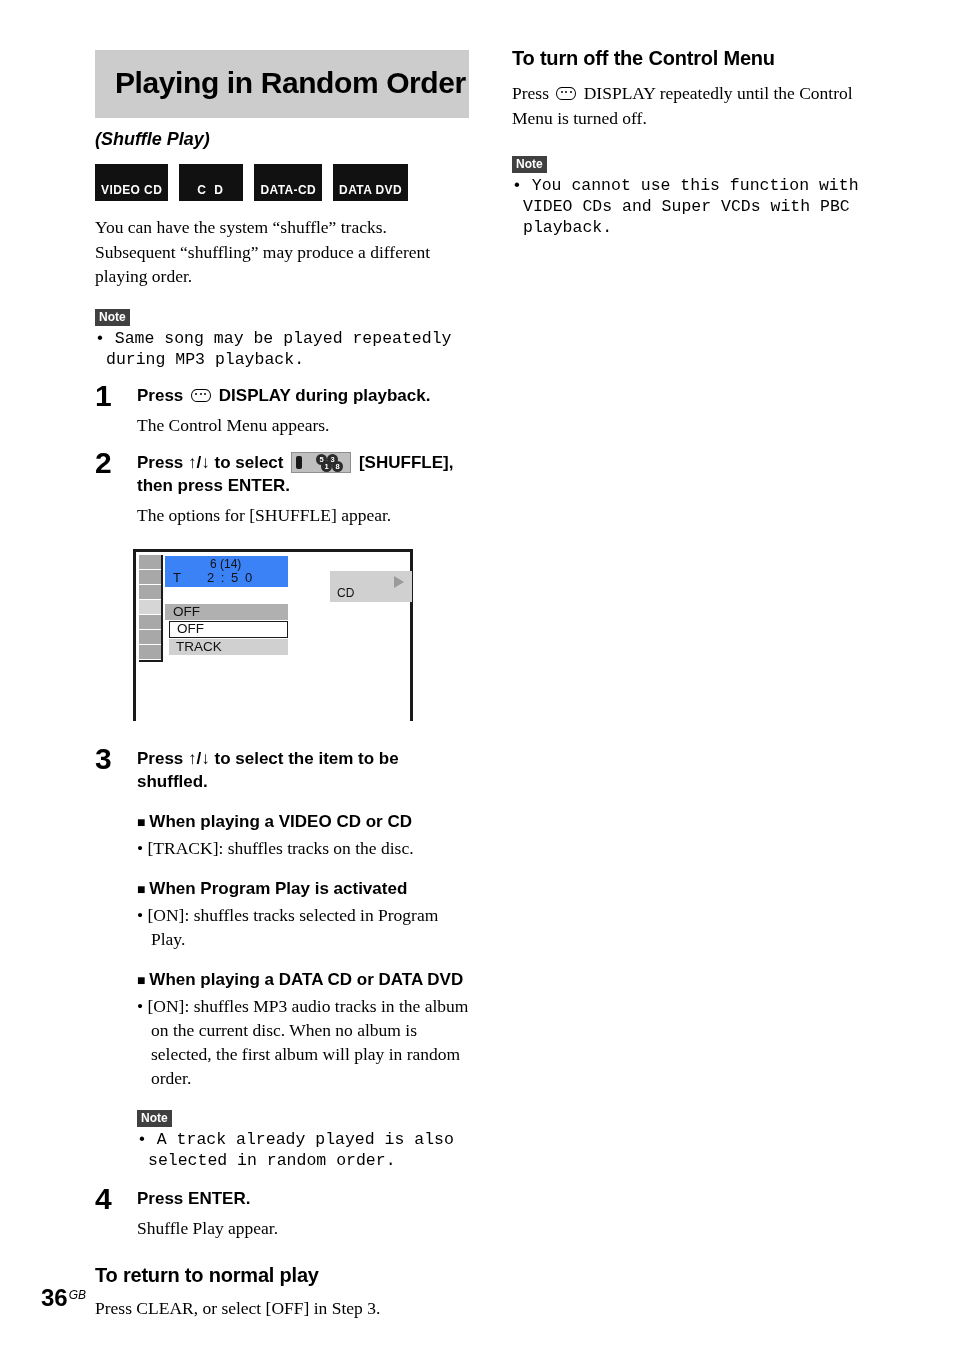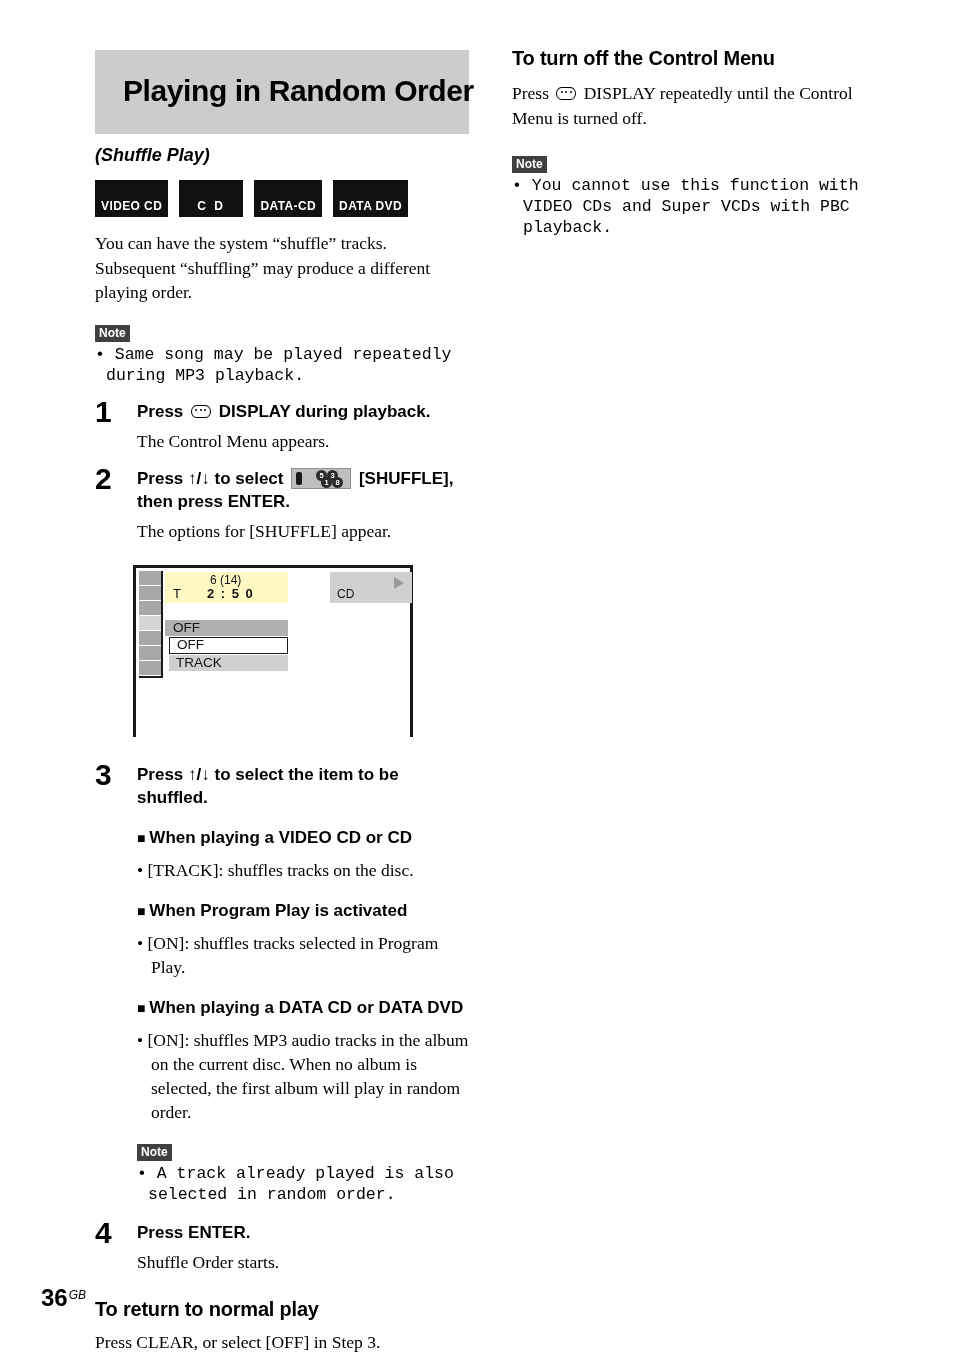--- a/index.html
+++ b/index.html
@@ -38,21 +38,21 @@
   }
 
   
   .title-banner {
     background: #cccccc;
     padding: 8px 12px 10px 12px;
     box-sizing: border-box;
     width: 374px;
   }
   .title-banner h1 {
-    margin: 16px;
+    margin: 8px;
     font-family: "Liberation Sans", sans-serif;
     font-weight: bold;
     font-size: 30px;
     line-height: 34px;
     letter-spacing: -0.4px;
     color: #000;
     white-space: nowrap;
   }
 
   .subtitle {
@@ -248,21 +248,21 @@
     box-sizing: border-box;
   }
   .tv-cell.sel { background: #d6d6d6; }
 
   .tv-info {
     position: absolute;
     left: 29px;
     top: 4px;
     width: 123px;
     height: 31px;
-    background: #fef9c3;
+    background: #3b82f6;
   }
   .tv-info .line1 {
     position: absolute;
     left: 45px;
     top: 1px;
     font-family: "Liberation Sans", sans-serif;
     font-size: 12px;
     line-height: 14px;
     color: #111;
   }
@@ -277,27 +277,26 @@
   }
   .tv-info .time {
     position: absolute;
     left: 42px;
     top: 14px;
     font-family: "Liberation Sans", sans-serif;
     font-size: 13px;
     line-height: 15px;
     letter-spacing: 1.5px;
     color: #111;
-    font-weight: bold;
   }
 
   .tv-disc {
     position: absolute;
     left: 194px;
-    top: 4px;
+    top: 19px;
     width: 82px;
     height: 31px;
     background: #d0d0d0;
   }
   .tv-disc .dlabel {
     position: absolute;
     left: 7px;
     top: 15px;
     font-family: "Liberation Sans", sans-serif;
     font-size: 12px;
@@ -379,21 +378,21 @@
     margin: 18px 0 0 0;
     padding-left: 18px;
     text-indent: -18px;
   }
   .sq-head::before {
     content: "\25A0\00a0";
     font-size: 14px;
   }
 
   ul.bullets {
-    margin: 9px 0 0 0;
+    margin: 3px 0 0 0;
     padding: 0;
     list-style: none;
   }
   ul.bullets li {
     font-family: "Liberation Serif", serif;
     font-size: 17.5px;
     line-height: 24px;
     padding-left: 14px;
     text-indent: -14px;
   }
@@ -549,21 +548,21 @@
         <span class="note-tag">Note</span>
         <ul class="note-list">
           <li>A track already played is also selected in random order.</li>
         </ul>
       </div>
     </div>
 
     <div class="step" style="margin-top:16px;">
       <div class="step-num">4</div>
       <p class="step-title">Press ENTER.</p>
-      <p class="step-desc">Shuffle Order starts.</p>
+      <p class="step-desc">Shuffle Play appear.</p>
     </div>
 
     <h2 class="sec">To return to normal play</h2>
     <p class="body" style="margin-top:8px;">Press CLEAR, or select [OFF] in Step 3.</p>
 
   </div>
 
   <div class="col-right">
     <h2 class="sec" style="margin-top:0;">To turn off the Control Menu</h2>
 

